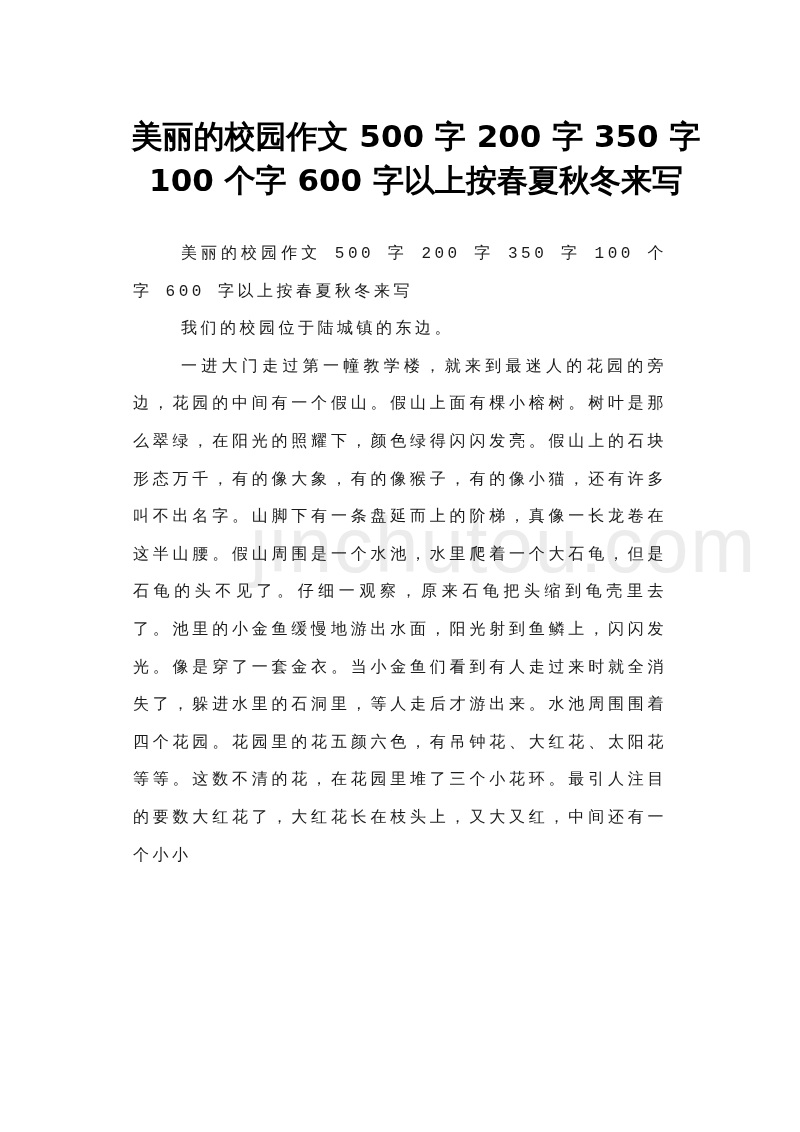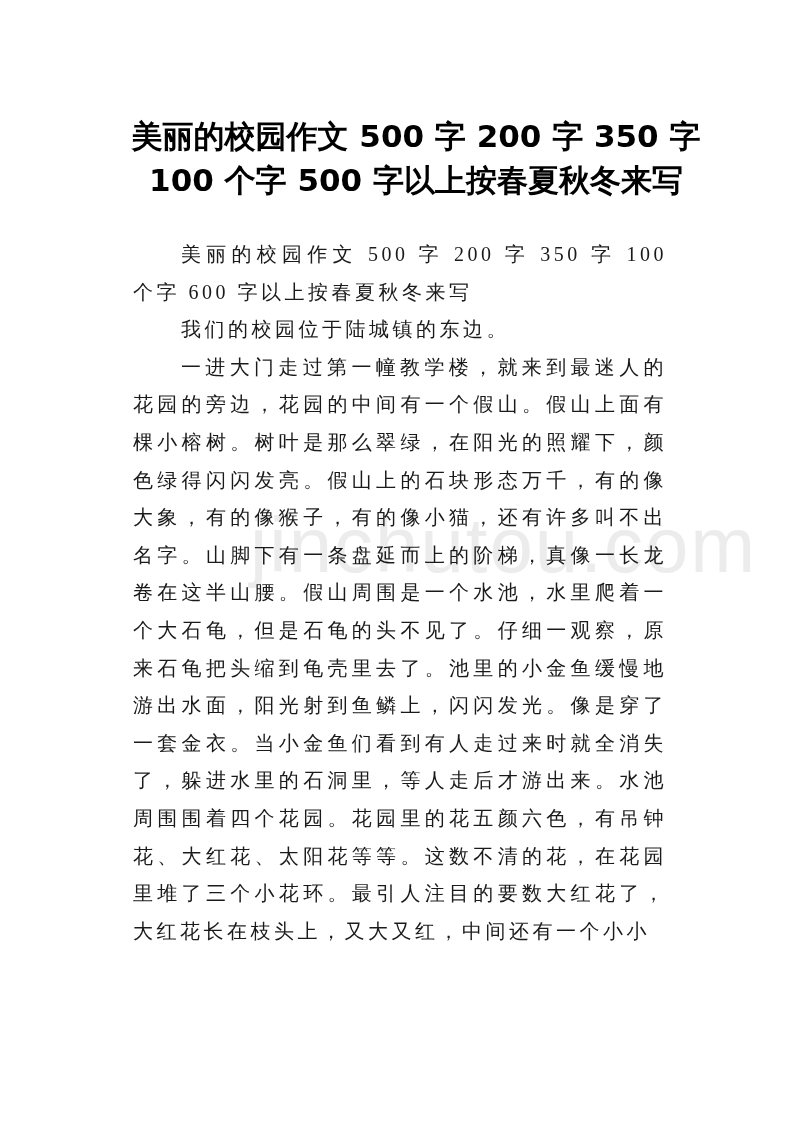--- a/index.html
+++ b/index.html
@@ -33,22 +33,22 @@
     line-height: 44px;
     color: #000000;
     letter-spacing: 0px;
   }
   .title span { display: block; }
   .body {
     position: absolute;
     left: 133px;
     top: 236px;
     width: 534px;
-    font-family: Liberation Serif, serif;
-    font-size: 20px;
+    font-family: Liberation Mono, monospace;
+    font-size: 16px;
     line-height: 37.6px;
     color: #1a1a1a;
     letter-spacing: 3.5px;
   }
   .body p {
     margin: 0;
     text-indent: 48px;
     text-align: justify;
     word-break: break-all;
   }
@@ -66,21 +66,21 @@
 </style>
 </head>
 <body>
 
 <div class="page">
 
   <div class="watermark">jinchutou.com</div>
 
   <h1 class="title" style="margin:16px;">
     <span>美丽的校园作文 500 字 200 字 350 字</span>
-    <span>100 个字 500 字以上按春夏秋冬来写</span>
+    <span>100 个字 600 字以上按春夏秋冬来写</span>
   </h1>
 
   <div class="body">
     <p>美丽的校园作文 500 字 200 字 350 字 100 个字 600 字以上按春夏秋冬来写</p>
     <p>我们的校园位于陆城镇的东边。</p>
     <p>一进大门走过第一幢教学楼，就来到最迷人的花园的旁边，花园的中间有一个假山。假山上面有棵小榕树。树叶是那么翠绿，在阳光的照耀下，颜色绿得闪闪发亮。假山上的石块形态万千，有的像大象，有的像猴子，有的像小猫，还有许多叫不出名字。山脚下有一条盘延而上的阶梯，真像一长龙卷在这半山腰。假山周围是一个水池，水里爬着一个大石龟，但是石龟的头不见了。仔细一观察，原来石龟把头缩到龟壳里去了。池里的小金鱼缓慢地游出水面，阳光射到鱼鳞上，闪闪发光。像是穿了一套金衣。当小金鱼们看到有人走过来时就全消失了，躲进水里的石洞里，等人走后才游出来。水池周围围着四个花园。花园里的花五颜六色，有吊钟花、大红花、太阳花等等。这数不清的花，在花园里堆了三个小花环。最引人注目的要数大红花了，大红花长在枝头上，又大又红，中间还有一个小小</p>
   </div>
 
 </div>
 

